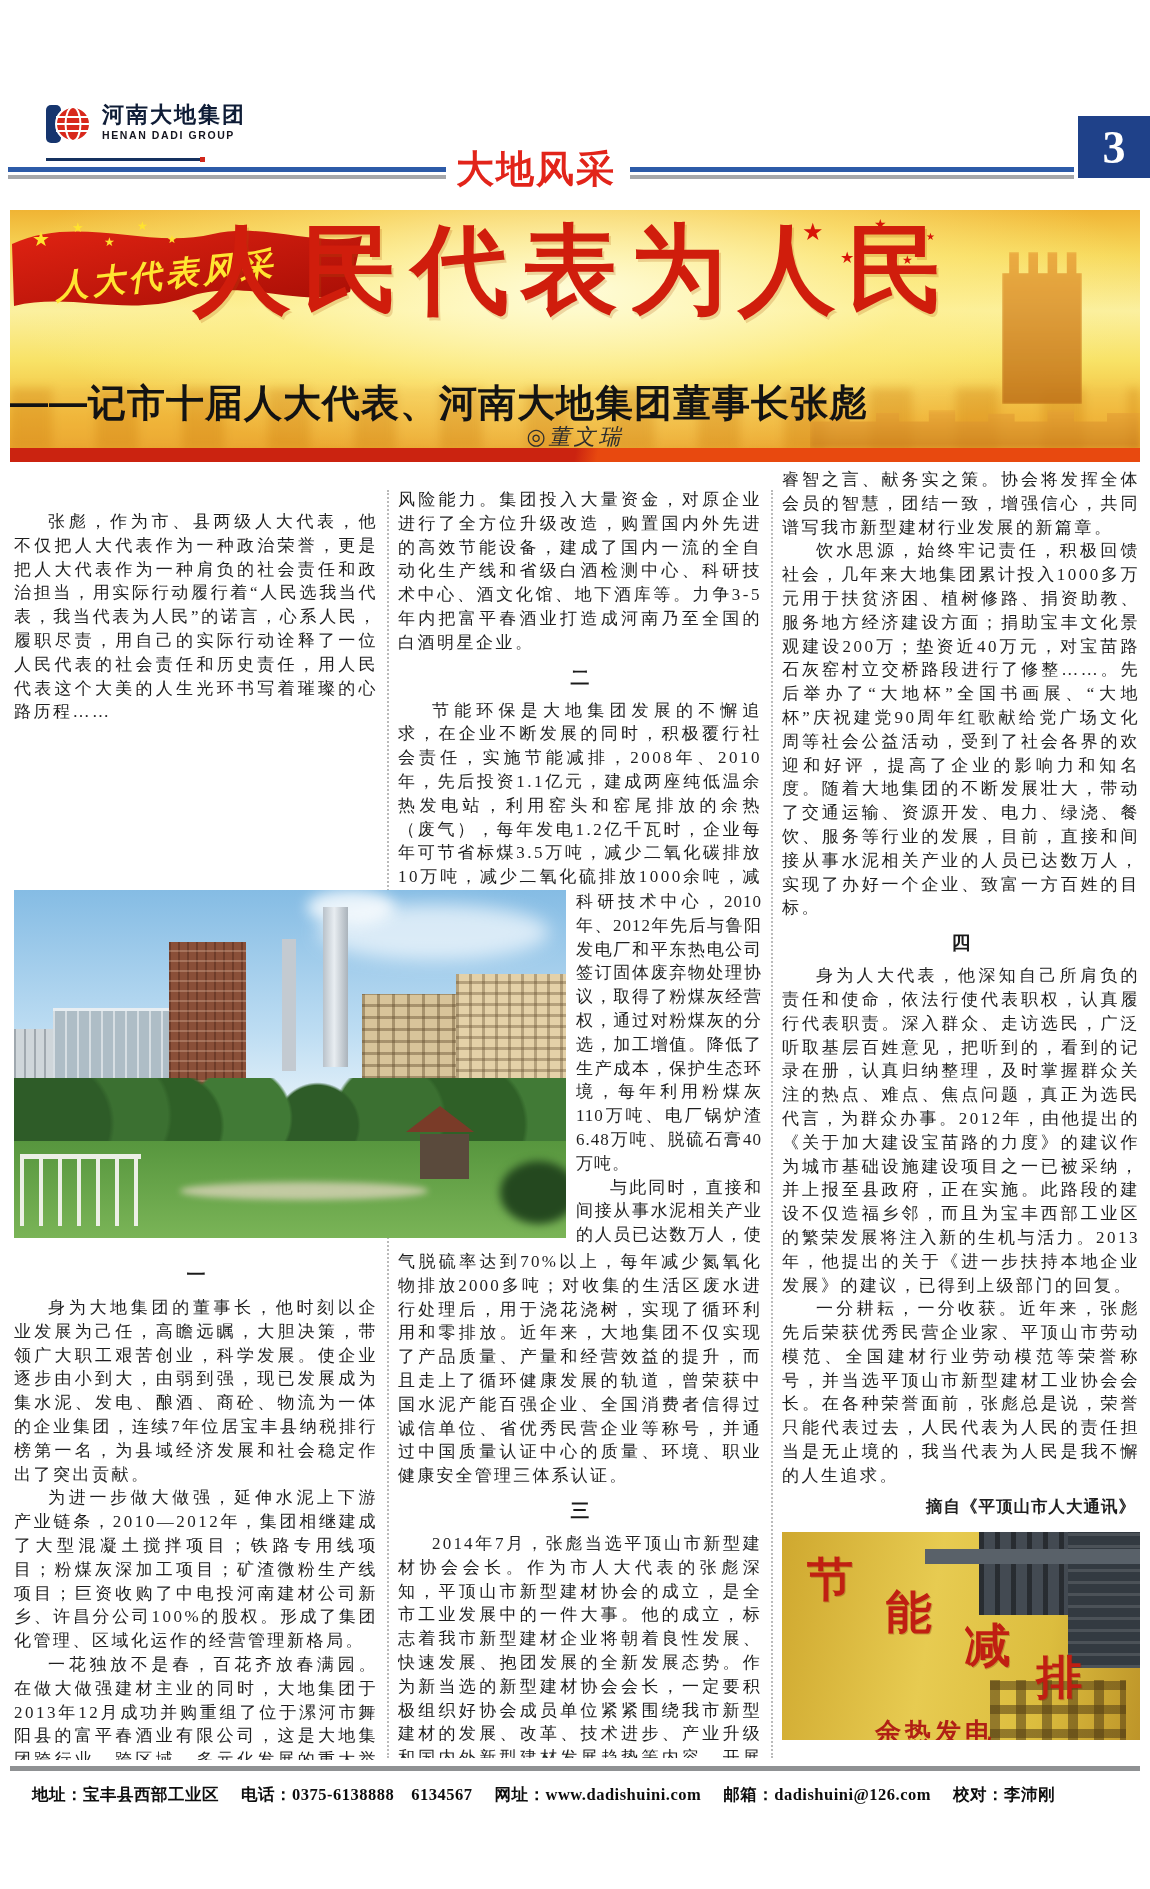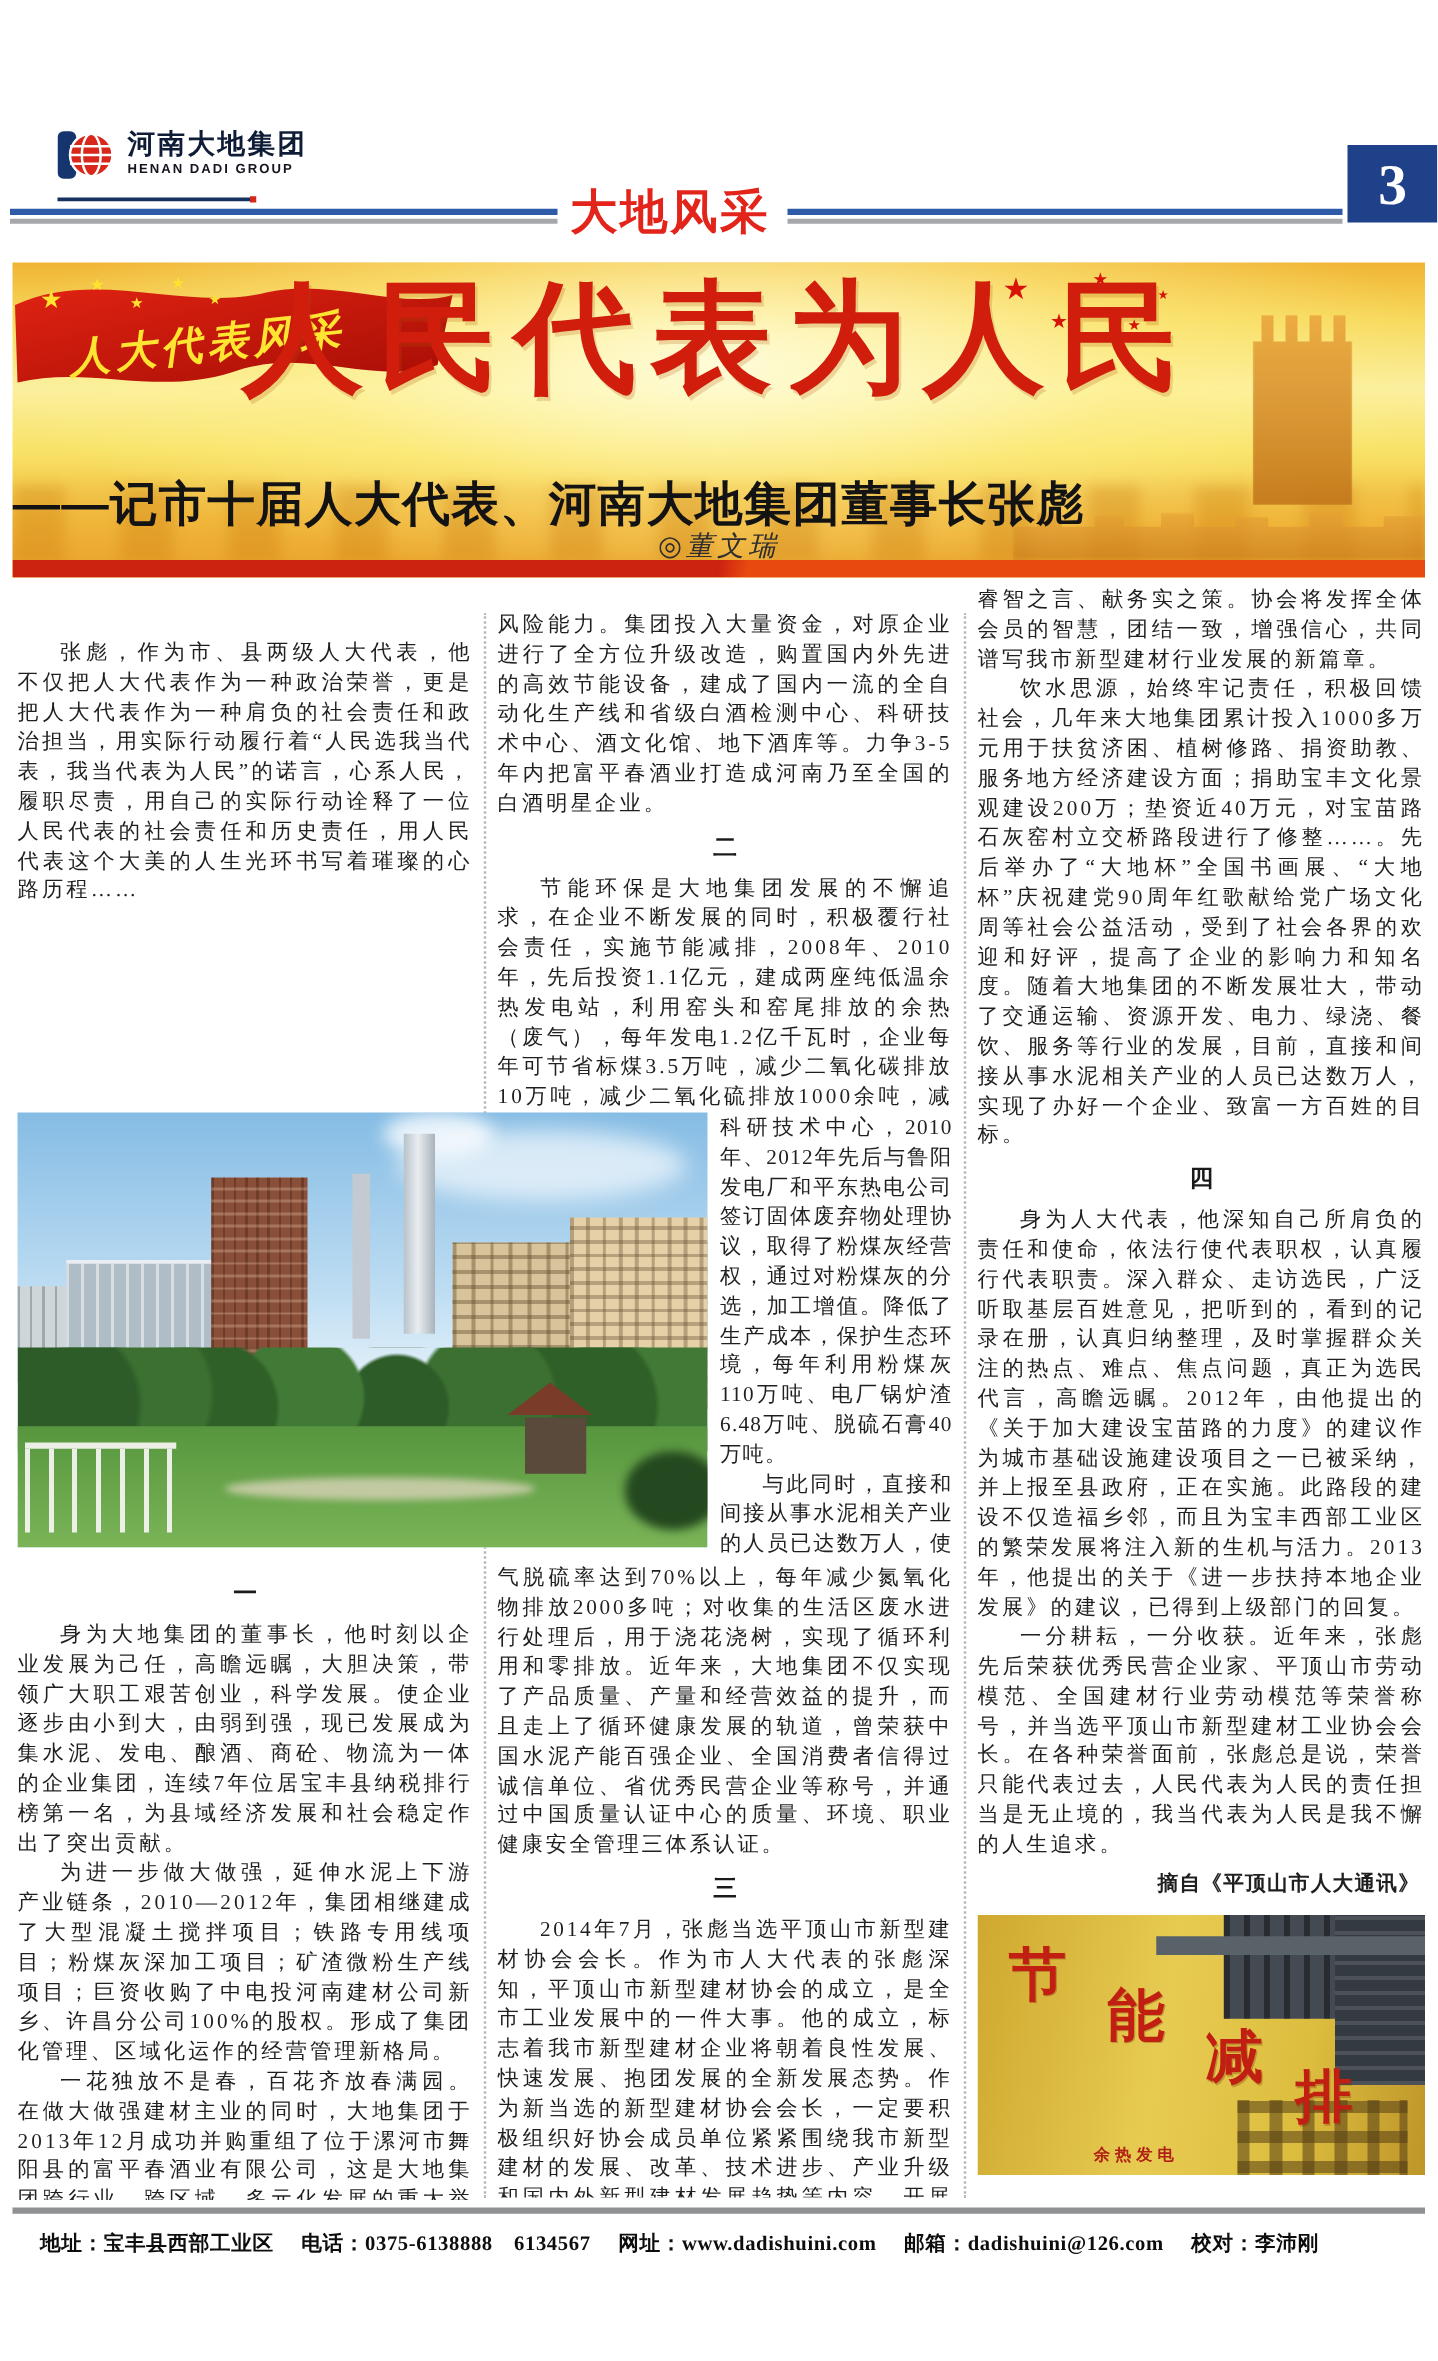--- a/index.html
+++ b/index.html
@@ -119,21 +119,21 @@
   .p2-mach1{position:absolute;left:55%;top:0;width:45%;height:28%;background:#434a52;
       background-image:repeating-linear-gradient(90deg,rgba(0,0,0,.4) 0 5px,transparent 5px 16px);}
   .p2-mach2{position:absolute;left:80%;top:0;width:20%;height:46%;background:#333a41;
       background-image:repeating-linear-gradient(0deg,rgba(255,255,255,.12) 0 3px,transparent 3px 12px);}
   .p2-pipe{position:absolute;left:40%;top:6%;width:60%;height:5%;background:#596169;}
   .p2-windows{position:absolute;left:58%;top:50%;width:38%;height:36%;
       background-image:repeating-linear-gradient(90deg,rgba(84,62,20,.55) 0 10px,transparent 10px 26px),
                        repeating-linear-gradient(0deg,rgba(84,62,20,.55) 0 9px,transparent 9px 24px);}
   .p2-char{position:absolute;font-weight:900;font-size:46px;color:#c01f12;
       font-family:"Liberation Sans","DejaVu Sans",sans-serif;text-shadow:1px 1px 0 rgba(120,40,10,.3);}
-  .p2-small{position:absolute;left:26%;top:62%;font-weight:700;font-size:13px;color:#b02015;
+  .p2-small{position:absolute;left:26%;top:62%;font-weight:700;font-size:26px;color:#b02015;
       letter-spacing:4px;font-family:"Liberation Sans","DejaVu Sans",sans-serif;}
 
   
   .footer-bar{position:absolute;left:10px;top:1766px;width:1130px;height:5px;background:#8f9193;}
   .footer-row{position:absolute;left:10px;top:1784px;width:1130px;display:flex;gap:22px;
       padding-left:22px;box-sizing:border-box;font-weight:700;font-size:16.5px;color:#0d0d0d;
       letter-spacing:.5px;white-space:nowrap;}
 </style>
 </head>
 <body>
@@ -248,21 +248,21 @@
   <div class="colblock col2c" style="left:398px;top:1250px;width:364px;height:508px;">
     <p class="para cont">气脱硫率达到70%以上，每年减少氮氧化物排放2000多吨；对收集的生活区废水进行处理后，用于浇花浇树，实现了循环利用和零排放。近年来，大地集团不仅实现了产品质量、产量和经营效益的提升，而且走上了循环健康发展的轨道，曾荣获中国水泥产能百强企业、全国消费者信得过诚信单位、省优秀民营企业等称号，并通过中国质量认证中心的质量、环境、职业健康安全管理三体系认证。</p>
     <div class="sec">三</div>
     <p class="para">2014年7月，张彪当选平顶山市新型建材协会会长。作为市人大代表的张彪深知，平顶山市新型建材协会的成立，是全市工业发展中的一件大事。他的成立，标志着我市新型建材企业将朝着良性发展、快速发展、抱团发展的全新发展态势。作为新当选的新型建材协会会长，一定要积极组织好协会成员单位紧紧围绕我市新型建材的发展、改革、技术进步、产业升级和国内外新型建材发展趋势等内容，开展调查研究，积极向市委、市政府及有关部门建</p>
   </div>
 
   <div class="colblock" style="left:782px;top:468px;width:358px;height:1272px;">
     <p class="para cont">睿智之言、献务实之策。协会将发挥全体会员的智慧，团结一致，增强信心，共同谱写我市新型建材行业发展的新篇章。</p>
     <p class="para">饮水思源，始终牢记责任，积极回馈社会，几年来大地集团累计投入1000多万元用于扶贫济困、植树修路、捐资助教、服务地方经济建设方面；捐助宝丰文化景观建设200万；垫资近40万元，对宝苗路石灰窑村立交桥路段进行了修整……。先后举办了“大地杯”全国书画展、“大地杯”庆祝建党90周年红歌献给党广场文化周等社会公益活动，受到了社会各界的欢迎和好评，提高了企业的影响力和知名度。随着大地集团的不断发展壮大，带动了交通运输、资源开发、电力、绿浇、餐饮、服务等行业的发展，目前，直接和间接从事水泥相关产业的人员已达数万人，实现了办好一个企业、致富一方百姓的目标。</p>
     <div class="sec">四</div>
-    <p class="para">身为人大代表，他深知自己所肩负的责任和使命，依法行使代表职权，认真履行代表职责。深入群众、走访选民，广泛听取基层百姓意见，把听到的，看到的记录在册，认真归纳整理，及时掌握群众关注的热点、难点、焦点问题，真正为选民代言，高瞻远瞩。2012年，由他提出的《关于加大建设宝苗路的力度》的建议作为城市基础设施建设项目之一已被采纳，并上报至县政府，正在实施。此路段的建设不仅造福乡邻，而且为宝丰西部工业区的繁荣发展将注入新的生机与活力。2013年，他提出的关于《进一步扶持本地企业发展》的建议，已得到上级部门的回复。</p>
+    <p class="para">身为人大代表，他深知自己所肩负的责任和使命，依法行使代表职权，认真履行代表职责。深入群众、走访选民，广泛听取基层百姓意见，把听到的，看到的记录在册，认真归纳整理，及时掌握群众关注的热点、难点、焦点问题，真正为选民代言，为群众办事。2012年，由他提出的《关于加大建设宝苗路的力度》的建议作为城市基础设施建设项目之一已被采纳，并上报至县政府，正在实施。此路段的建设不仅造福乡邻，而且为宝丰西部工业区的繁荣发展将注入新的生机与活力。2013年，他提出的关于《进一步扶持本地企业发展》的建议，已得到上级部门的回复。</p>
     <p class="para">一分耕耘，一分收获。近年来，张彪先后荣获优秀民营企业家、平顶山市劳动模范、全国建材行业劳动模范等荣誉称号，并当选平顶山市新型建材工业协会会长。在各种荣誉面前，张彪总是说，荣誉只能代表过去，人民代表为人民的责任担当是无止境的，我当代表为人民是我不懈的人生追求。</p>
     <div class="attribution">摘自《平顶山市人大通讯》</div>
 
     <div class="photo2">
       <div class="p2-mach1"></div>
       <div class="p2-mach2"></div>
       <div class="p2-pipe"></div>
       <div class="p2-windows"></div>
       <span class="p2-char" style="left:7%;top:6%;">节</span>
       <span class="p2-char" style="left:29%;top:17%;">能</span>

